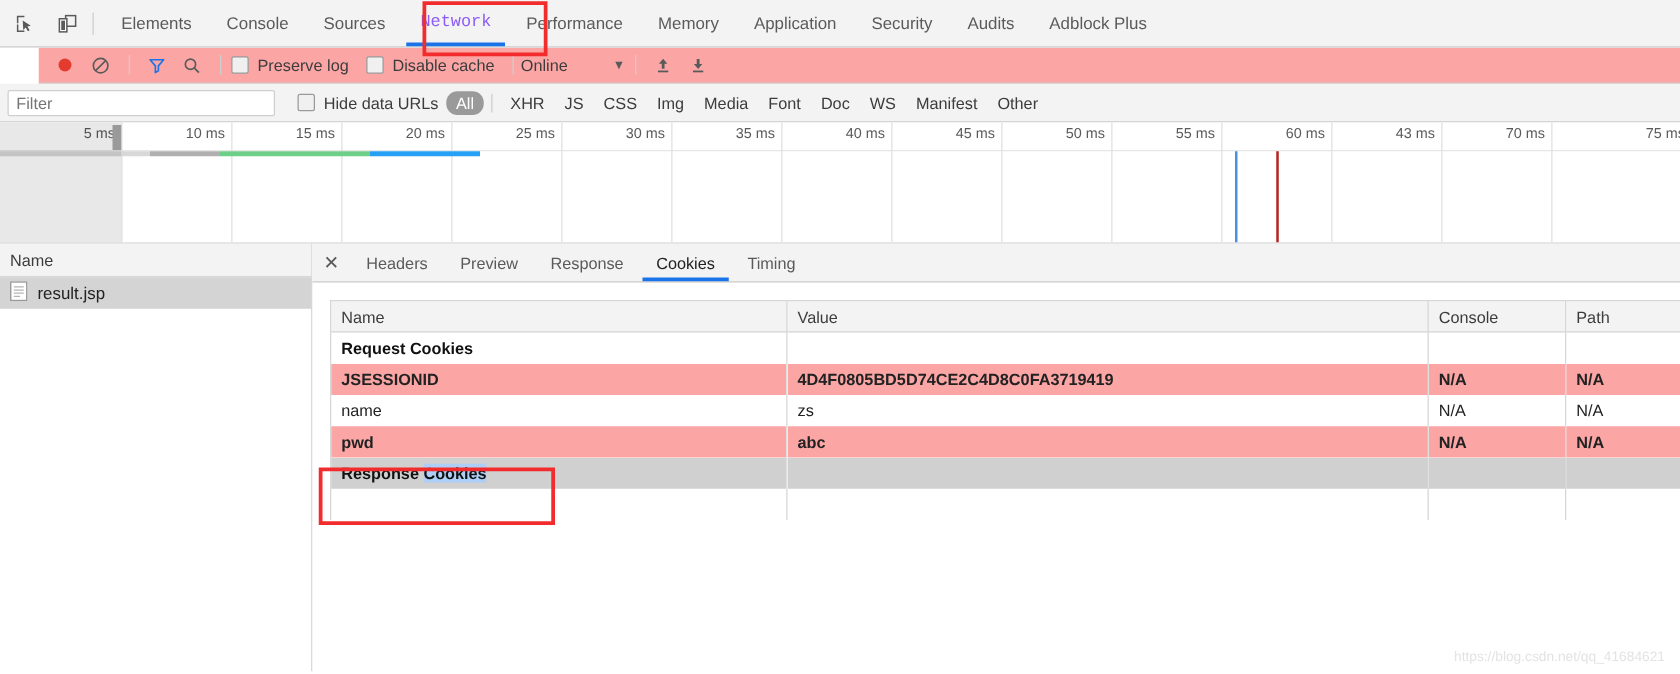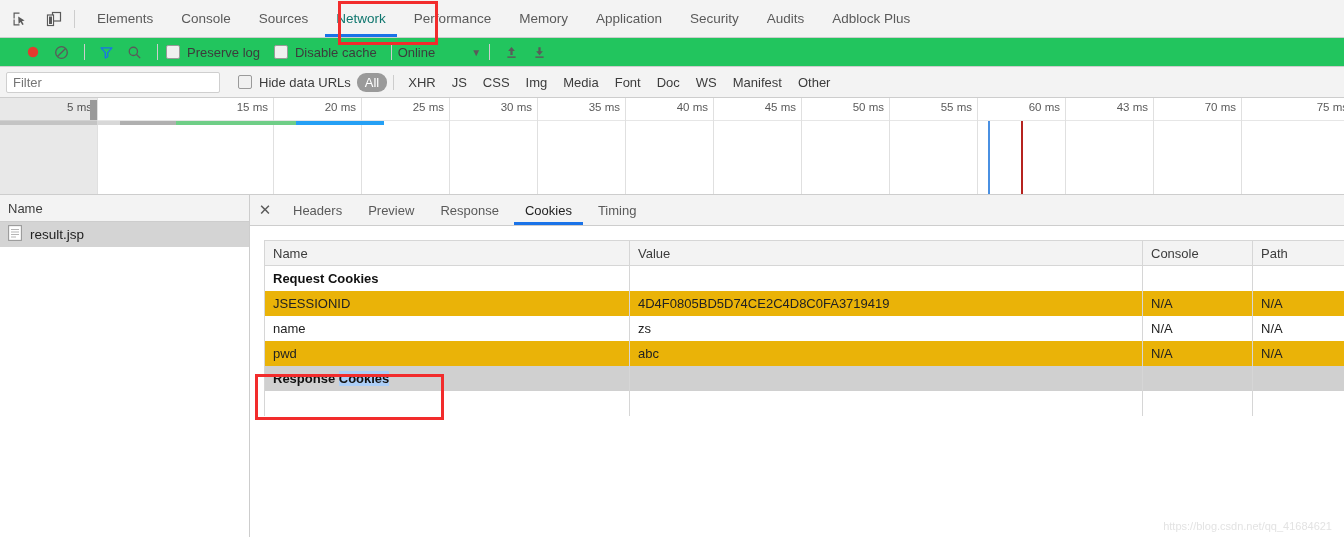--- a/index.html
+++ b/index.html
@@ -51,40 +51,42 @@
     display: flex;
     align-items: center;
     padding: 0 14px;
     font-size: 13.5px;
     color: #5a5a5a;
     cursor: pointer;
     position: relative;
     white-space: nowrap;
   }
   .tab.active {
-    color: #0f766e;
+    color: #8b5cf6;
+    font-family: Liberation Mono, monospace;
   }
   .tab.active::after {
     content: "";
     position: absolute;
     left: 3px;
     right: 3px;
     bottom: 0;
     height: 3px;
     background: #1a73e8;
   }
 
   
   .netbar {
     height: 28px;
-    background: #22c55e;
+    background: #fca5a5;
     border-bottom: 1px solid #cdcdcd;
     display: flex;
     align-items: center;
-    padding-left: 20px;
+    padding-left: 8px;
+    margin-left: 31px;
   }
   .nb-btn {
     width: 26px;
     height: 24px;
     display: flex;
     align-items: center;
     justify-content: center;
     cursor: pointer;
     margin-right: 2px;
   }
@@ -339,21 +341,21 @@
   table.cookies td {
     height: 25px;
     padding: 0 0 0 8px;
     border-right: 1px solid #d6d6d6;
     color: #222;
     white-space: nowrap;
     overflow: hidden;
     text-overflow: ellipsis;
   }
   table.cookies td:first-child { border-left: 1px solid #d6d6d6; }
-  tr.odd td { background: #eab308; }
+  tr.odd td { background: #fca5a5; font-weight: bold; }
   tr.even td { background: #ffffff; }
   tr.group td {
     font-weight: bold;
     background: #ffffff;
     color: #111;
   }
   tr.group.selected td { background: #d0d0d0; }
   tr.blank td { background: #ffffff; }
   .sel-text {
     background: #accef7;
@@ -504,20 +506,23 @@
     <div class="ftype">WS</div>
     <div class="ftype">Manifest</div>
     <div class="ftype">Other</div>
   </div>
 </div>
 
 <div class="overview">
   <div class="ov-ruler">
     <div class="ov-tick" style="left:0;width:98px;">
         <span>5 ms</span>
+      </div>
+    <div class="ov-tick" style="left:98px;width:88px;">
+        <span>10 ms</span>
       </div>
     <div class="ov-tick" style="left:186px;width:88px;">
         <span>15 ms</span>
       </div>
     <div class="ov-tick" style="left:274px;width:88px;text-align:center;">
         <span>20 ms</span>
       </div>
     <div class="ov-tick" style="left:362px;width:88px;">
         <span>25 ms</span>
       </div>

